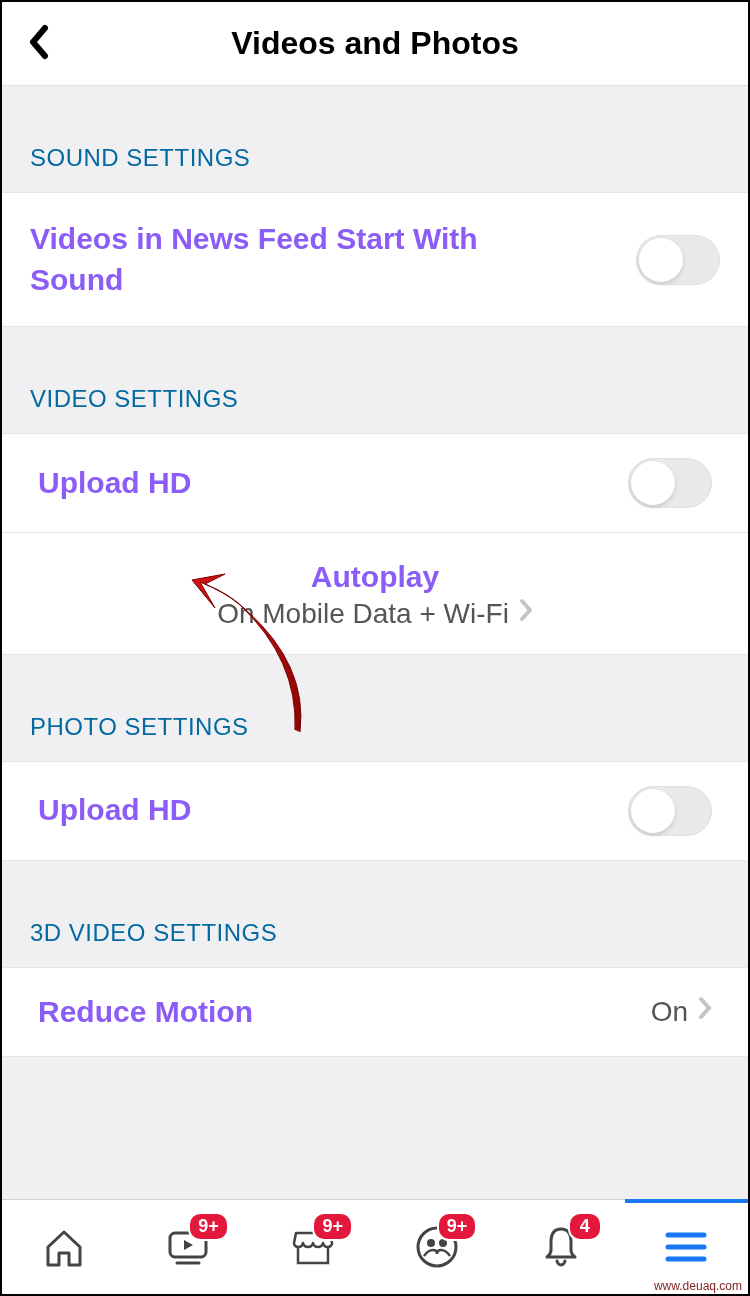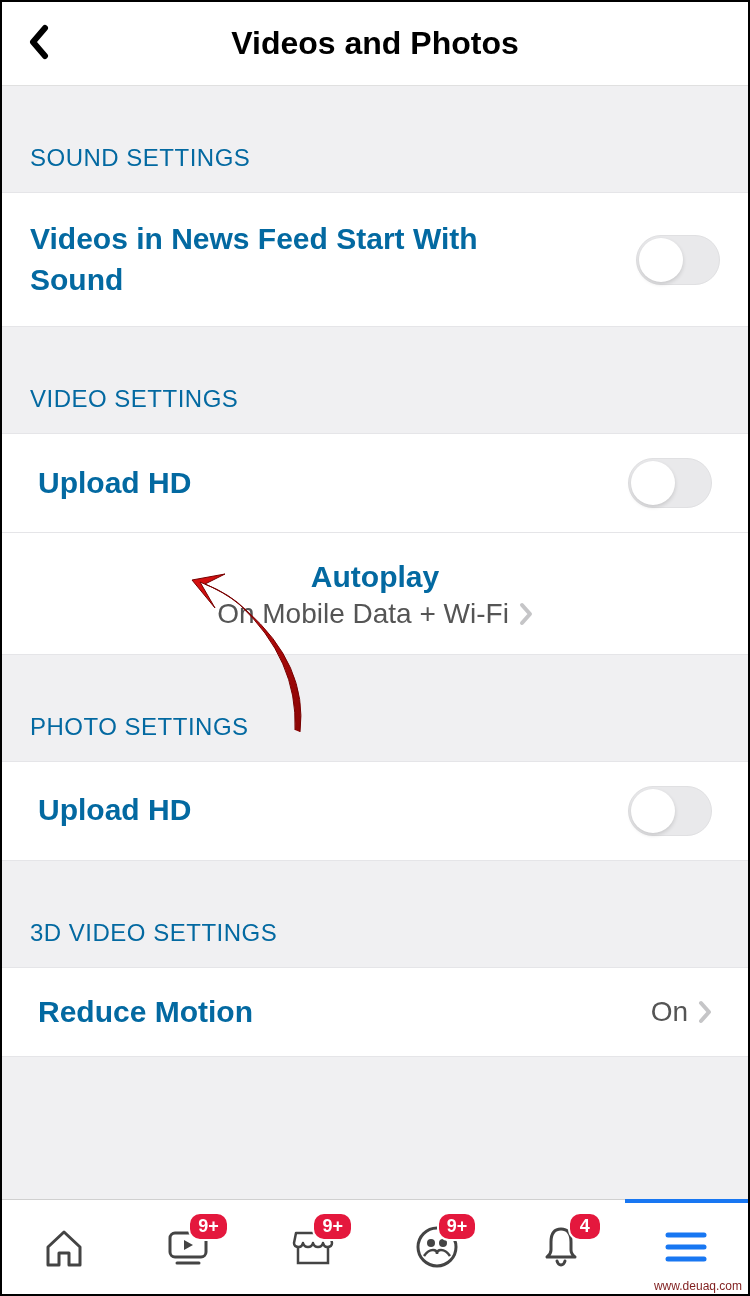--- a/index.html
+++ b/index.html
@@ -66,29 +66,29 @@
     .row + .row {
       border-top: none;
       flex-direction: column;
     }
     .row-tall {
       padding: 26px 28px;
     }
     .row-label {
       font-size: 30px;
       font-weight: 600;
-      color: #0369a1;
+      color: #8b5cf6;
       max-width: 460px;
       line-height: 1.35;
     }
     .row-value {
       font-size: 28px;
       color: #555;
       display: flex;
-      align-items: center;
+      align-items: flex-start;
       gap: 10px;
     }
     .toggle {
       width: 84px;
       height: 50px;
       background: #e9e9eb;
       border-radius: 25px;
       position: relative;
       cursor: pointer;
       border: 1px solid #e0e0e2;

